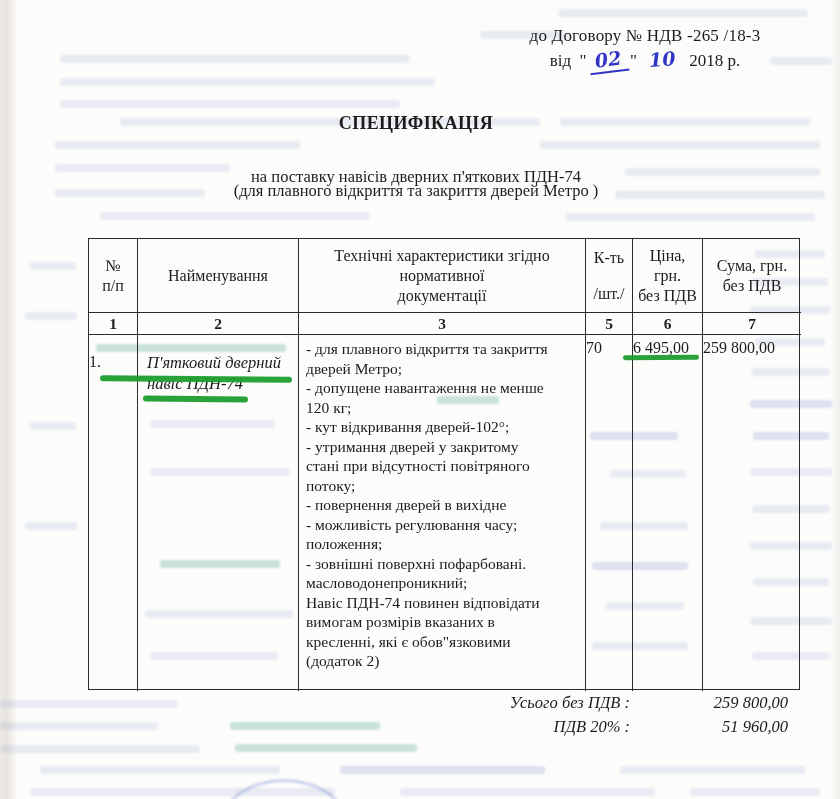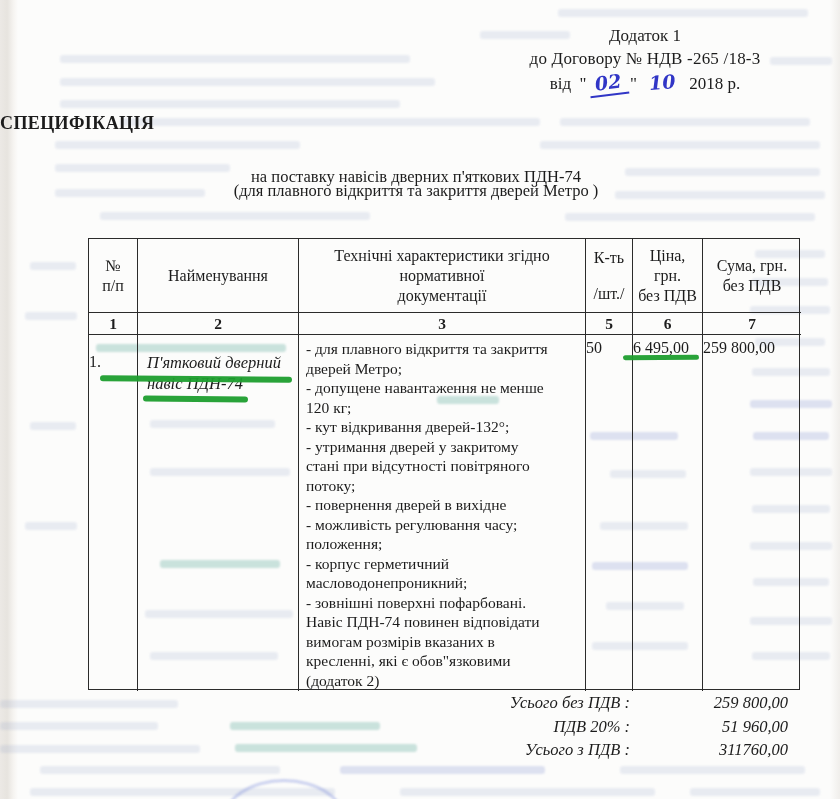--- a/index.html
+++ b/index.html
@@ -29,21 +29,21 @@
   
   .appendix{left:470px;top:24px;width:350px;text-align:center;font-size:17px;line-height:23px;}
   .appendix .l2{letter-spacing:.2px;}
   .dateline{margin-top:1px;}
   .hand{display:inline-block;font-family:"DejaVu Serif",serif;font-style:italic;font-weight:bold;
     color:#3136c6;font-size:19px;}
   .hand.day{transform:rotate(-7deg);border-bottom:2px solid #3136c6;padding:0 7px 0 6px;margin:0 2px;}
   .hand.month{transform:rotate(-4deg);margin:0 14px 0 12px;}
 
   
-  .title{left:0;top:113px;width:832px;font-size:18px;font-weight:bold;letter-spacing:.4px;}
+  .title{left:0;top:113px;width:832px;text-align:center;font-size:18px;font-weight:bold;letter-spacing:.4px;}
   .subtitle{left:0;width:832px;text-align:center;font-size:16.5px;}
   .sub1{top:167px;}
   .sub2{top:181px;}
 
   
   .spec-table{left:88px;top:238px;width:712px;height:452px;display:grid;
     grid-template-columns:49px 161px 287px 47px 70px 98px;
     grid-template-rows:74px 22px 356px;
     border:1.6px solid #2b2b2b;box-sizing:border-box;font-size:16px;}
   .cell{border-right:1px solid #2b2b2b;border-bottom:1px solid #2b2b2b;box-sizing:border-box;
@@ -138,21 +138,20 @@
   <div class="g b" style="left:340px;top:766px;width:205px;"></div>
   <div class="g" style="left:620px;top:766px;width:185px;"></div>
   <div class="g" style="left:30px;top:788px;width:305px;"></div>
   <div class="g" style="left:400px;top:788px;width:255px;"></div>
   <div class="g" style="left:690px;top:788px;width:130px;"></div>
 </div>
 
 <div class="abs stamp"></div>
 
 <div class="abs appendix">
-  <div>Додаток 1</div>
   <div class="l2">до Договору № НДВ -265 /18-3</div>
   <div class="dateline"><span>від</span>&nbsp;&nbsp;<span>"</span><span class="hand day">02</span><span>"</span><span class="hand month">10</span><span>2018 р.</span></div>
 </div>
 
 <div class="abs title">СПЕЦИФІКАЦІЯ</div>
 <div class="abs subtitle sub1">на  поставку  навісів дверних п'яткових ПДН-74</div>
 <div class="abs subtitle sub2">(для плавного відкриття та закриття дверей Метро )</div>
 
 <div class="abs spec-table">
 
@@ -193,50 +192,45 @@
   <div class="cell body c-num">1.</div>
   <div class="cell body c-name">
     <div>П'ятковий дверний</div>
     <div>навіс ПДН-74</div>
   </div>
   <div class="cell body c-spec">
     <div>- для плавного відкриття та закриття</div>
     <div>дверей Метро;</div>
     <div>- допущене навантаження не менше</div>
     <div>120 кг;</div>
-    <div>- кут відкривання дверей-132°;</div>
+    <div>- кут відкривання дверей-102°;</div>
     <div>- утримання дверей у  закритому</div>
     <div>стані при відсутності  повітряного</div>
     <div>потоку;</div>
     <div>- повернення дверей в вихідне</div>
     <div>- можливість регулювання часу;</div>
     <div>положення;</div>
-    <div>- корпус герметичний</div>
+    <div>- зовнішні поверхні пофарбовані.</div>
     <div>масловодонепроникний;</div>
-    <div>- зовнішні поверхні пофарбовані.</div>
     <div>Навіс ПДН-74 повинен відповідати</div>
     <div>вимогам розмірів вказаних в</div>
     <div>кресленні, які є обов"язковими</div>
     <div>(додаток 2)</div>
   </div>
-  <div class="cell body c-qty">50</div>
+  <div class="cell body c-qty">70</div>
   <div class="cell body c-price">6 495,00</div>
   <div class="cell body c-sum last">259 800,00</div>
 </div>
 
 <div class="marker m1"></div>
 <div class="marker m2"></div>
 <div class="marker m3"></div>
 
 <div class="abs totals">
   <div class="trow">
     <div class="tlabel">Усього без ПДВ :</div>
     <div class="tvalue">259 800,00</div>
   </div>
   <div class="trow">
     <div class="tlabel">ПДВ 20% :</div>
     <div class="tvalue">51 960,00</div>
   </div>
-  <div class="trow">
-    <div class="tlabel">Усього з ПДВ :</div>
-    <div class="tvalue">311760,00</div>
-  </div>
 </div>
 
 </body></html>

